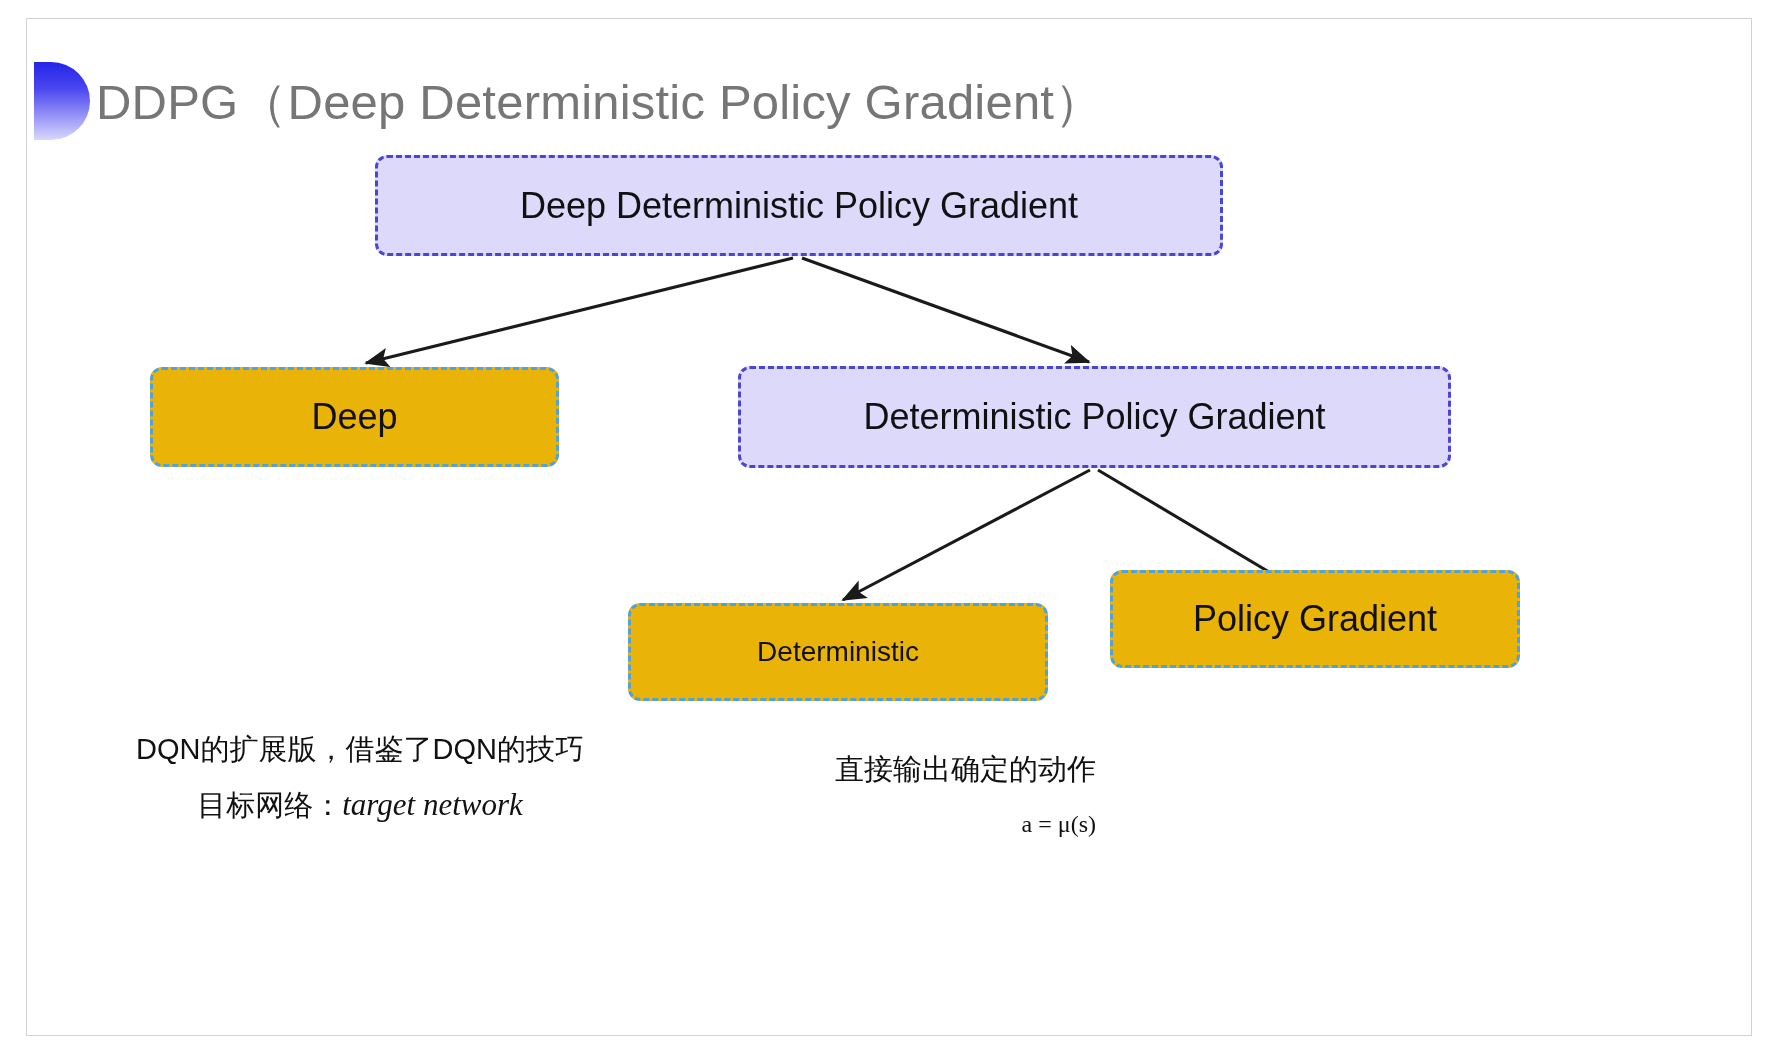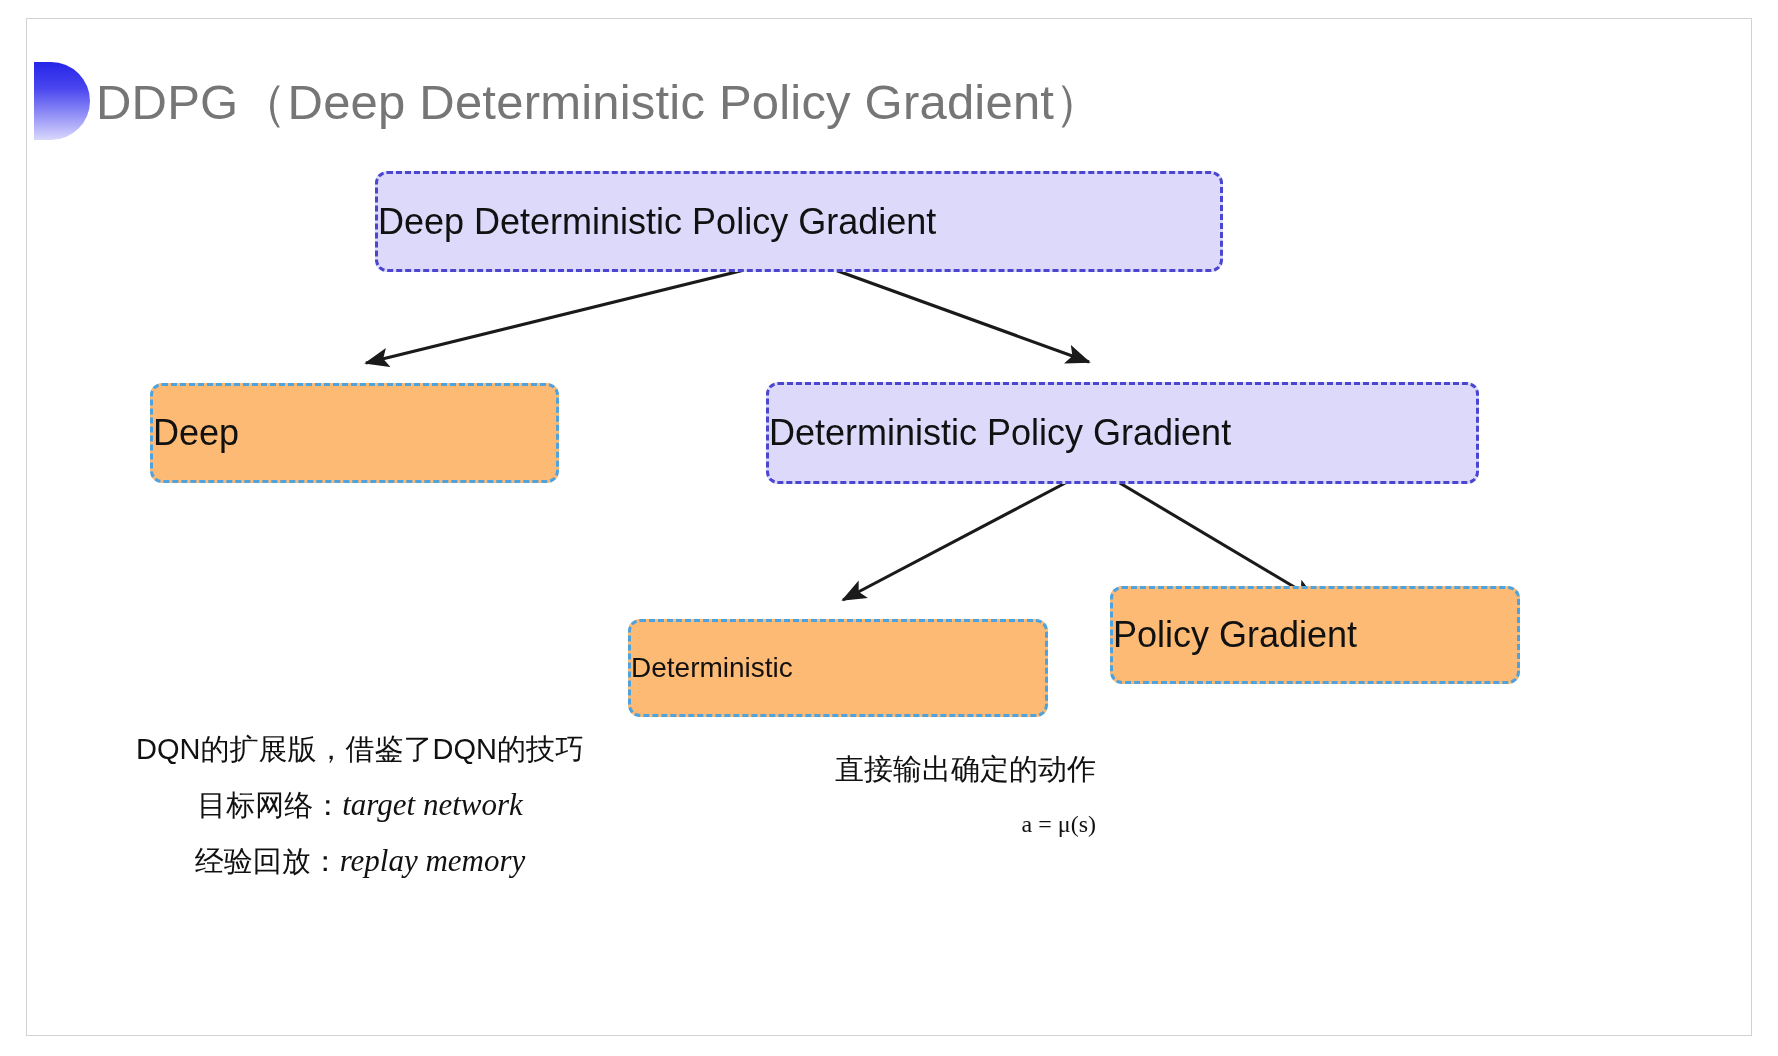--- a/index.html
+++ b/index.html
@@ -49,39 +49,38 @@
     white-space: nowrap;
     font-weight: 400;
   }
 
   
   .node {
     position: absolute;
     box-sizing: border-box;
     display: flex;
     align-items: center;
-    justify-content: flex-start;
+    justify-content: center;
     border-radius: 12px;
     color: #111111;
     text-align: center;
-    margin-top: 16px;
   }
   .node-purple {
     background: #dcd9fb;
     border: 3px dashed #4b45cf;
   }
   .node-cyan {
-    background: #fdba74;
+    background: #eab308;
     border: 3px dashed #4fa2db;
   }
   .node-label { white-space: nowrap; }
 
   #node-root   { left: 375px; top: 155px;  width: 848px; height: 101px; }
   #node-deep   { left: 150px; top: 367px;  width: 409px; height: 100px; }
-  #node-dpg    { left: 766px; top: 366px;  width: 713px; height: 102px; }
+  #node-dpg    { left: 738px; top: 366px;  width: 713px; height: 102px; }
   #node-det    { left: 628px; top: 603px;  width: 420px; height: 98px;  }
   #node-pg     { left: 1110px; top: 570px; width: 410px; height: 98px;  }
 
   #node-root .node-label   { font-size: 36px; }
   #node-deep .node-label   { font-size: 36px; }
   #node-dpg .node-label    { font-size: 36px; }
   #node-det .node-label    { font-size: 28px; }
   #node-pg .node-label     { font-size: 36px; }
 
   
@@ -167,23 +166,20 @@
 
   <div class="node node-cyan" id="node-pg">
     <span class="node-label">Policy Gradient</span>
   </div>
 
   <div class="annot" id="annot-left">
     <span class="ln">DQN的扩展版，借鉴了DQN的技巧</span>
     <span class="mix">
       <span class="cn">目标网络：</span><span class="en">target network</span>
     </span>
-    <span class="mix">
-      <span class="cn">经验回放：</span><span class="en">replay memory</span>
-    </span>
   </div>
 
   <div class="annot" id="annot-center">
     <span class="ln">直接输出确定的动作</span>
     <span class="ln serif-it">a = μ(s)</span>
   </div>
 
 
 </div>
 

